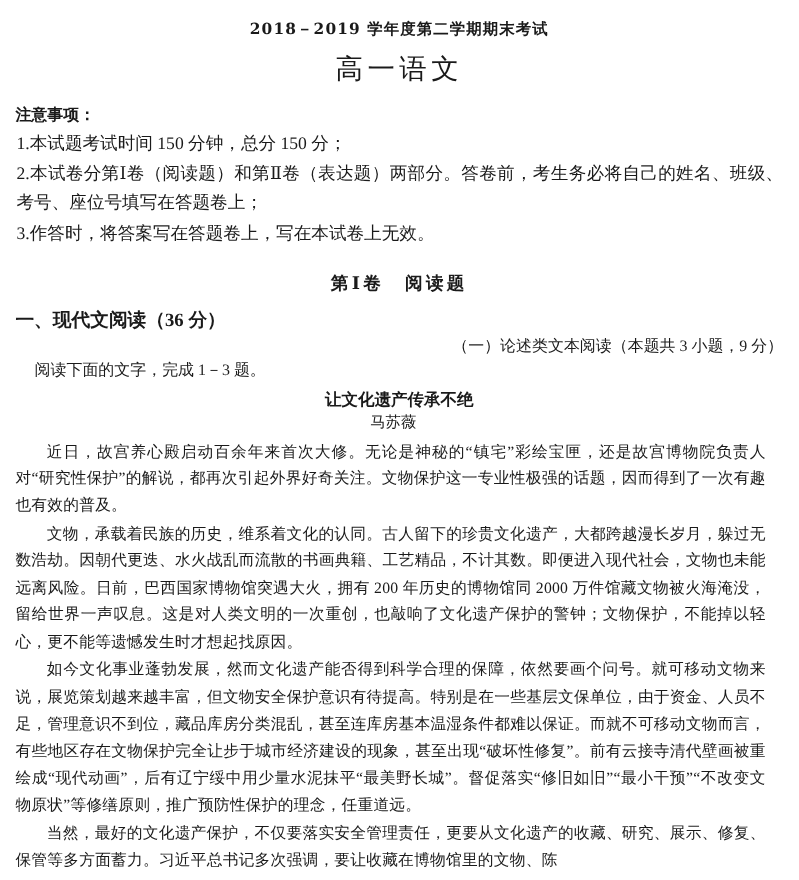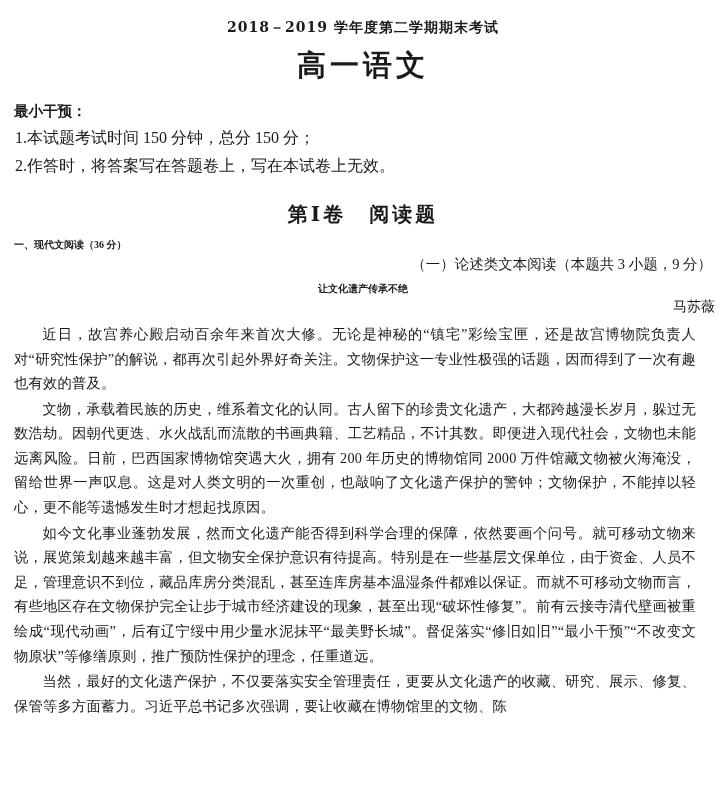--- a/index.html
+++ b/index.html
@@ -25,22 +25,22 @@
     text-align: center;
     font-size: 14px;
     font-weight: bold;
     letter-spacing: 1px;
     margin: 18px 0 0 0;
     line-height: 1.3;
     font-family: "DejaVu Serif", "Liberation Serif", serif;
   }
   .title-sub {
     text-align: center;
-    font-size: 29px;
-    font-weight: bold;
+    font-size: 25px;
+    font-weight: normal;
     letter-spacing: 4px;
     margin: 10px 0 0 0;
     font-family: "DejaVu Serif", "Liberation Serif", serif;
   }
   .notice-wrap {
     margin: 16px 0 0 0;
     padding: 0 14px 0 14px;
   }
   .notice-heading {
     font-size: 14.5px;
@@ -48,52 +48,52 @@
     margin: 0 0 4px 0;
   }
   .notice-item {
     font-size: 16px;
     line-height: 1.62;
     margin: 0 0 2px 1px;
     text-align: justify;
   }
   .section-title {
     text-align: center;
-    font-size: 20px;
+    font-size: 16px;
     font-weight: bold;
     letter-spacing: 3px;
     margin: 22px 0 10px 0;
   }
   .sec-head {
-    font-size: 10px;
+    font-size: 17px;
     font-weight: bold;
     padding: 0 14px;
     margin: 2px 0 3px 0;
   }
   .sub-head {
     font-size: 14.5px;
     padding: 0 14px;
     margin: 2px 0 3px 0;
     text-indent: 1.2em;
     text-align: right;
   }
   .lead-line {
     font-size: 14.5px;
     padding: 0 14px;
     margin: 2px 0 6px 0;
     text-indent: 1.2em;
   }
   .art-title {
     text-align: center;
-    font-size: 10px;
+    font-size: 15px;
     font-weight: bold;
     margin: 8px 0 2px 0;
   }
   .art-author {
-    text-align: right;
+    text-align: center;
     font-size: 14px;
     margin: 0 11px 6px 0;
   }
   .para {
     font-size: 14.3px;
     line-height: 1.72;
     padding: 0 14px;
     margin: 0 16px 1px 0;
     text-align: justify;
     text-indent: 2em;
@@ -102,29 +102,31 @@
 </style>
 </head>
 <body>
 
 <div class="page">
 
   <div class="title-main">2018－2019 学年度第二学期期末考试</div>
   <div class="title-sub">高一语文</div>
 
   <div class="notice-wrap">
-    <div class="notice-heading">最小干预：</div>
+    <div class="notice-heading">注意事项：</div>
     <div class="notice-item">1.本试题考试时间 150 分钟，总分 150 分；</div>
-    <div class="notice-item">2.作答时，将答案写在答题卷上，写在本试卷上无效。</div>
+    <div class="notice-item">2.本试卷分第Ⅰ卷（阅读题）和第Ⅱ卷（表达题）两部分。答卷前，考生务必将自己的姓名、班级、考号、座位号填写在答题卷上；</div>
+    <div class="notice-item">3.作答时，将答案写在答题卷上，写在本试卷上无效。</div>
   </div>
 
   <div class="section-title">第Ⅰ卷　阅读题</div>
 
   <div class="sec-head">一、现代文阅读（36 分）</div>
   <div class="sub-head">（一）论述类文本阅读（本题共 3 小题，9 分）</div>
+  <div class="lead-line">阅读下面的文字，完成 1－3 题。</div>
 
   <div class="art-title">让文化遗产传承不绝</div>
   <div class="art-author">马苏薇</div>
 
   <div class="para">近日，故宫养心殿启动百余年来首次大修。无论是神秘的“镇宅”彩绘宝匣，还是故宫博物院负责人对“研究性保护”的解说，都再次引起外界好奇关注。文物保护这一专业性极强的话题，因而得到了一次有趣也有效的普及。</div>
   <div class="para">文物，承载着民族的历史，维系着文化的认同。古人留下的珍贵文化遗产，大都跨越漫长岁月，躲过无数浩劫。因朝代更迭、水火战乱而流散的书画典籍、工艺精品，不计其数。即便进入现代社会，文物也未能远离风险。日前，巴西国家博物馆突遇大火，拥有 200 年历史的博物馆同 2000 万件馆藏文物被火海淹没，留给世界一声叹息。这是对人类文明的一次重创，也敲响了文化遗产保护的警钟；文物保护，不能掉以轻心，更不能等遗憾发生时才想起找原因。</div>
   <div class="para">如今文化事业蓬勃发展，然而文化遗产能否得到科学合理的保障，依然要画个问号。就可移动文物来说，展览策划越来越丰富，但文物安全保护意识有待提高。特别是在一些基层文保单位，由于资金、人员不足，管理意识不到位，藏品库房分类混乱，甚至连库房基本温湿条件都难以保证。而就不可移动文物而言，有些地区存在文物保护完全让步于城市经济建设的现象，甚至出现“破坏性修复”。前有云接寺清代壁画被重绘成“现代动画”，后有辽宁绥中用少量水泥抹平“最美野长城”。督促落实“修旧如旧”“最小干预”“不改变文物原状”等修缮原则，推广预防性保护的理念，任重道远。</div>
   <div class="para">当然，最好的文化遗产保护，不仅要落实安全管理责任，更要从文化遗产的收藏、研究、展示、修复、保管等多方面蓄力。习近平总书记多次强调，要让收藏在博物馆里的文物、陈</div>
 
 </div>

